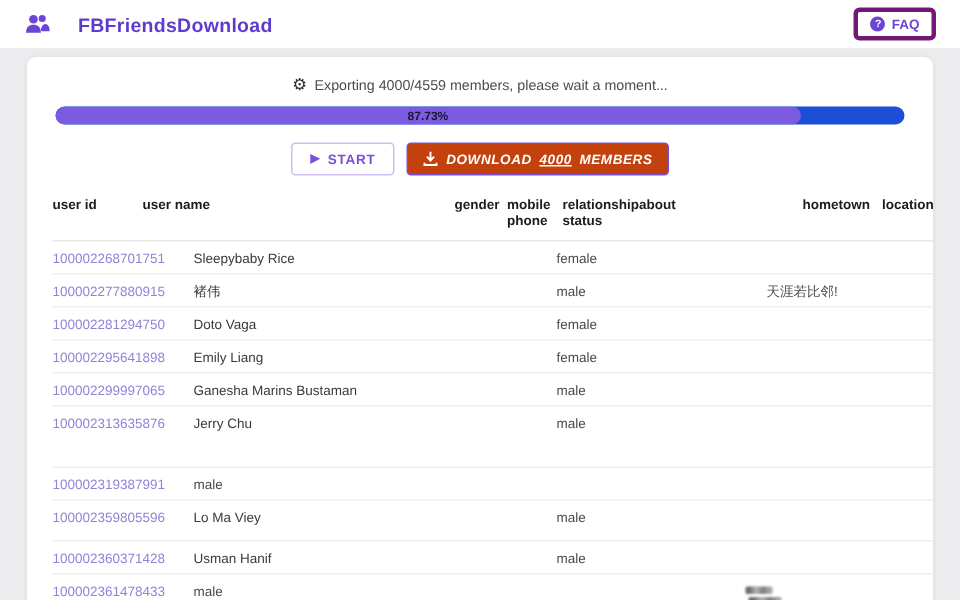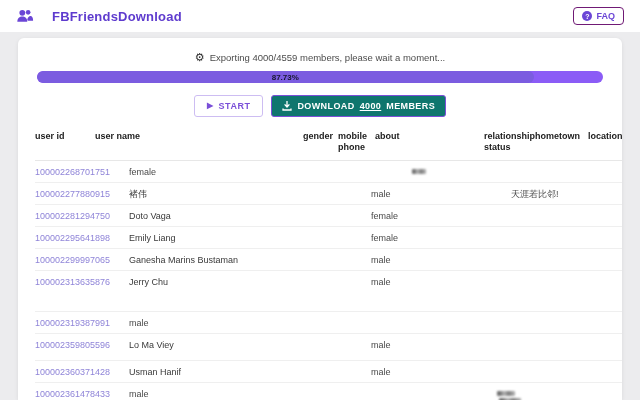--- a/index.html
+++ b/index.html
@@ -13,21 +13,21 @@
   
   .topbar {
     height: 32px; background: #ffffff;
     display: flex; align-items: center; justify-content: space-between;
     padding: 0 16px;
   }
   .brand { display: flex; align-items: flex-start; gap: 18px; }
   .brand-title { font-size: 13px; font-weight: 700; color: #5e3bce; letter-spacing: .2px; }
   .faq-btn {
     display: flex; align-items: flex-start; gap: 4px;
-    border: 1px solid #701a75; background: #fff; border-radius: 4px;
+    border: 3px solid #701a75; background: #fff; border-radius: 4px;
     padding: 3px 8px; cursor: pointer; color: #6b46d6;
     font-size: 9px; font-weight: 600;
   }
   .q-circle {
     width: 10px; height: 10px; border-radius: 50%; background: #6b46d6;
     color: #fff; font-size: 7px; font-weight: 700;
     display: flex; align-items: center; justify-content: center;
   }
 
   
@@ -42,43 +42,43 @@
   
   .status-line {
     display: flex; align-items: center; justify-content: center; gap: 5px;
     font-size: 9.5px; color: #4c4c4c;
   }
   .gear-icon { font-size: 11px; color: #2e2e2e; line-height: 1; }
 
   
   .progress-track {
     margin: 8px 19px 0 19px; height: 12px;
-    background: #8b5cf6; border-radius: 7px; overflow: hidden;
+    background: #1d4ed8; border-radius: 7px; overflow: hidden;
     position: relative;
   }
   .progress-fill {
     height: 100%; background: #7b5ce0; border-radius: 7px;
     display: flex; align-items: center; justify-content: center;
   }
   .progress-label { font-size: 8px; font-weight: 700; color: #17172e; }
 
   
   .actions { display: flex; align-items: center; justify-content: center; gap: 8px; margin-top: 12px; }
   .start-btn {
     display: flex; align-items: center; gap: 5px;
     background: #fff; border: 1px solid #cdbdf2; border-radius: 3px;
     color: #7a4fd8; font-size: 9px; font-weight: 700; letter-spacing: .5px;
     padding: 5px 12px; cursor: pointer;
   }
   .play-icon { font-size: 8px; line-height: 1; }
   .download-btn {
     display: flex; align-items: center; gap: 5px;
-    background: #0f766e; border: 1px solid #7a4fd8; border-radius: 3px;
+    background: #c2410c; border: 1px solid #7a4fd8; border-radius: 3px;
     color: #fff; font-size: 9px; font-weight: 700; letter-spacing: .4px;
-    padding: 5px 10px; cursor: pointer;
+    padding: 5px 10px; cursor: pointer; font-style: italic;
   }
   .download-btn .count { text-decoration: underline; }
   .dl-icon { display: block; }
 
   
   .table { margin-top: 10px; padding-left: 17px; font-size: 9px; }
   .thead { display: flex; align-items: flex-start; padding: 4px 0 6px 0; border-bottom: 1px solid #e7e7e7; }
   .th { font-weight: 600; color: #1c1c1c; line-height: 1.25; padding-right: 6px; }
   .tr { display: flex; align-items: flex-start; border-bottom: 1px solid #efefef; min-height: 22px; padding: 6px 0 4px 0; gap: 34px; }
   .td { padding-right: 6px; line-height: 1.2; }
@@ -154,28 +154,29 @@
       <span>MEMBERS</span>
     </button>
   </div>
 
   <div class="table">
     <div class="thead">
       <div class="th c-id">user id</div>
       <div class="th c-name">user name</div>
       <div class="th c-gender">gender</div>
       <div class="th c-mobile">mobile phone</div>
+      <div class="th c-rel">relationship status</div>
       <div class="th c-about">about</div>
-      <div class="th c-rel">relationship status</div>
       <div class="th c-hometown">hometown</div>
       <div class="th c-location">location</div>
     </div>
     <div id="tbody">
         <div class="tr">
           <div class="td c-id"><a class="uid-link">100002268701751</a></div>
+          <div class="td c-name name-cell">Sleepybaby Rice</div>
           <div class="td c-gender gender-cell">female</div>
           <div class="td c-mobile"></div>
           <div class="td c-about about-cell"></div>
           <div class="td c-rel">
             <div class="blob" style="width: 14px; margin-left: 0px;"></div>
           </div>
           <div class="td c-hometown"></div>
           <div class="td c-location"></div>
         </div>
         <div class="tr">

